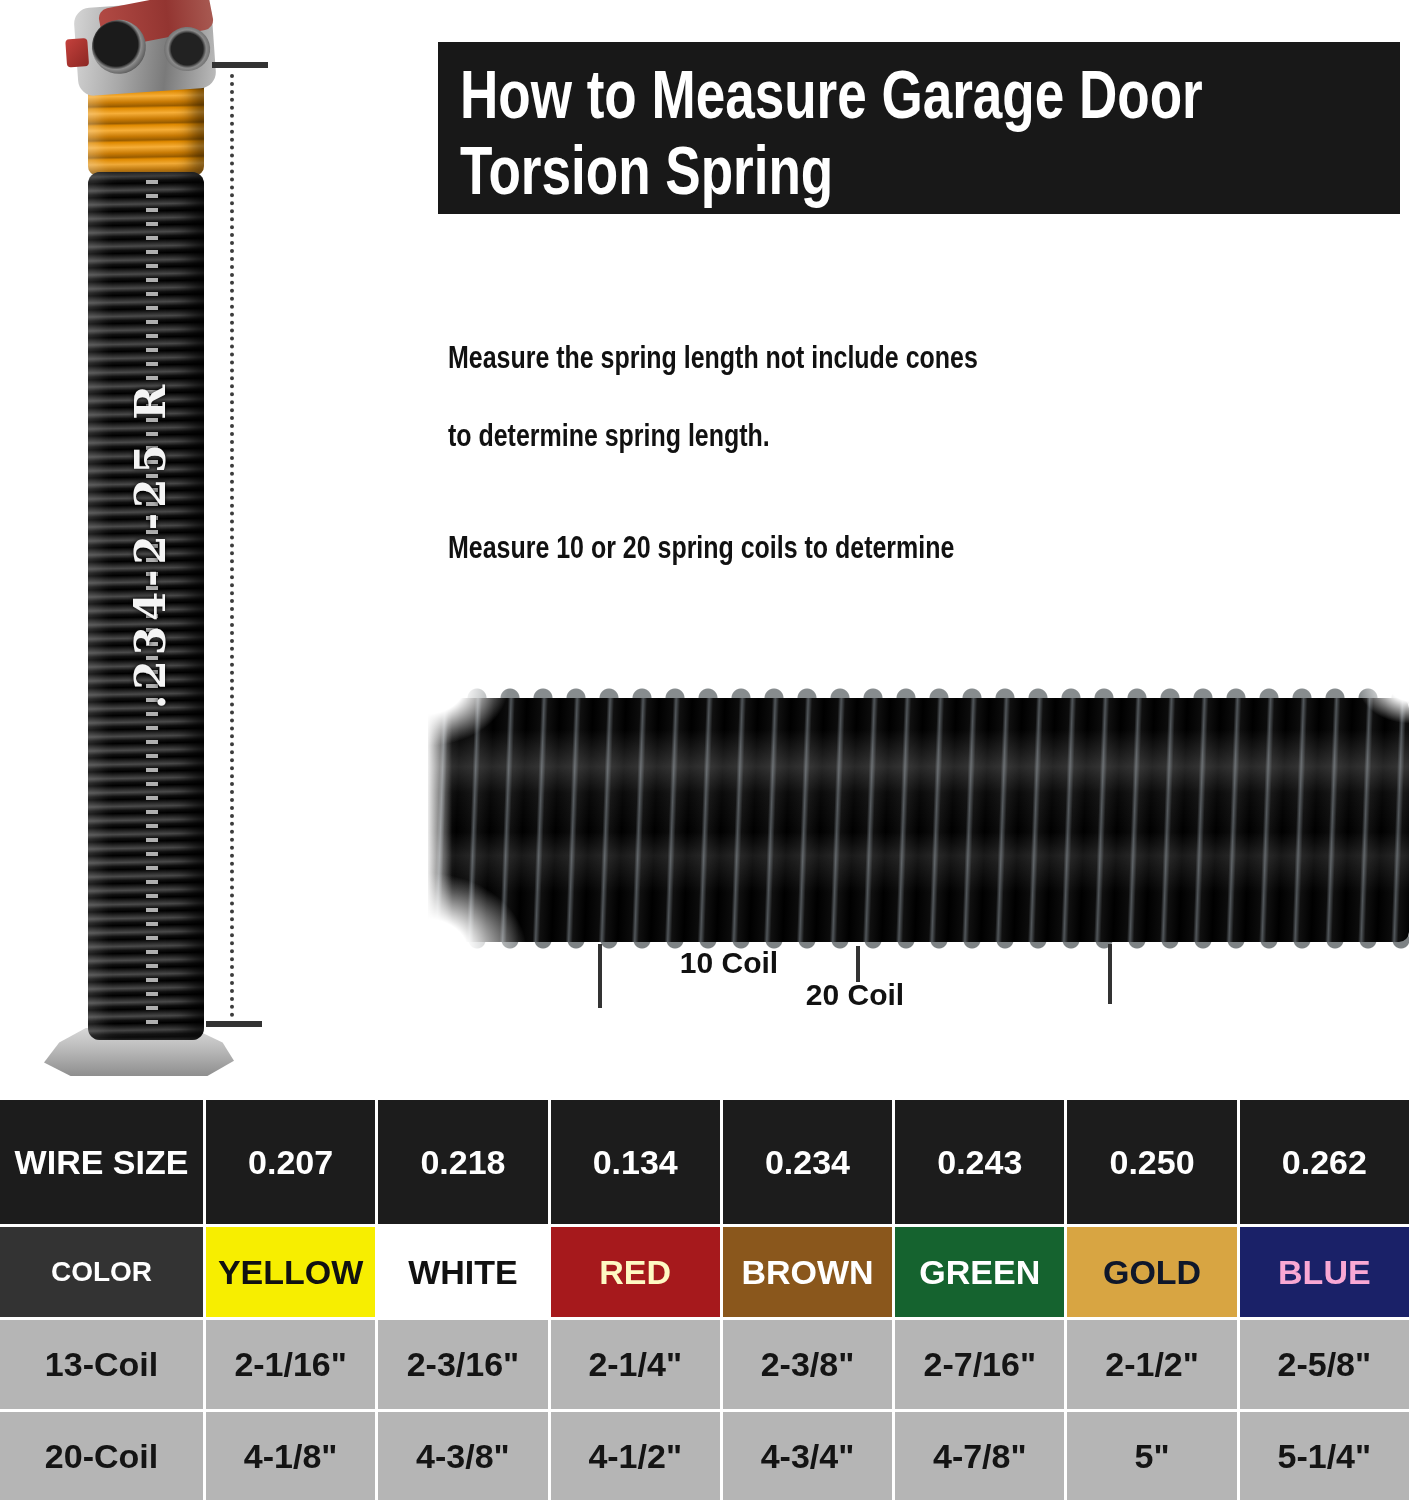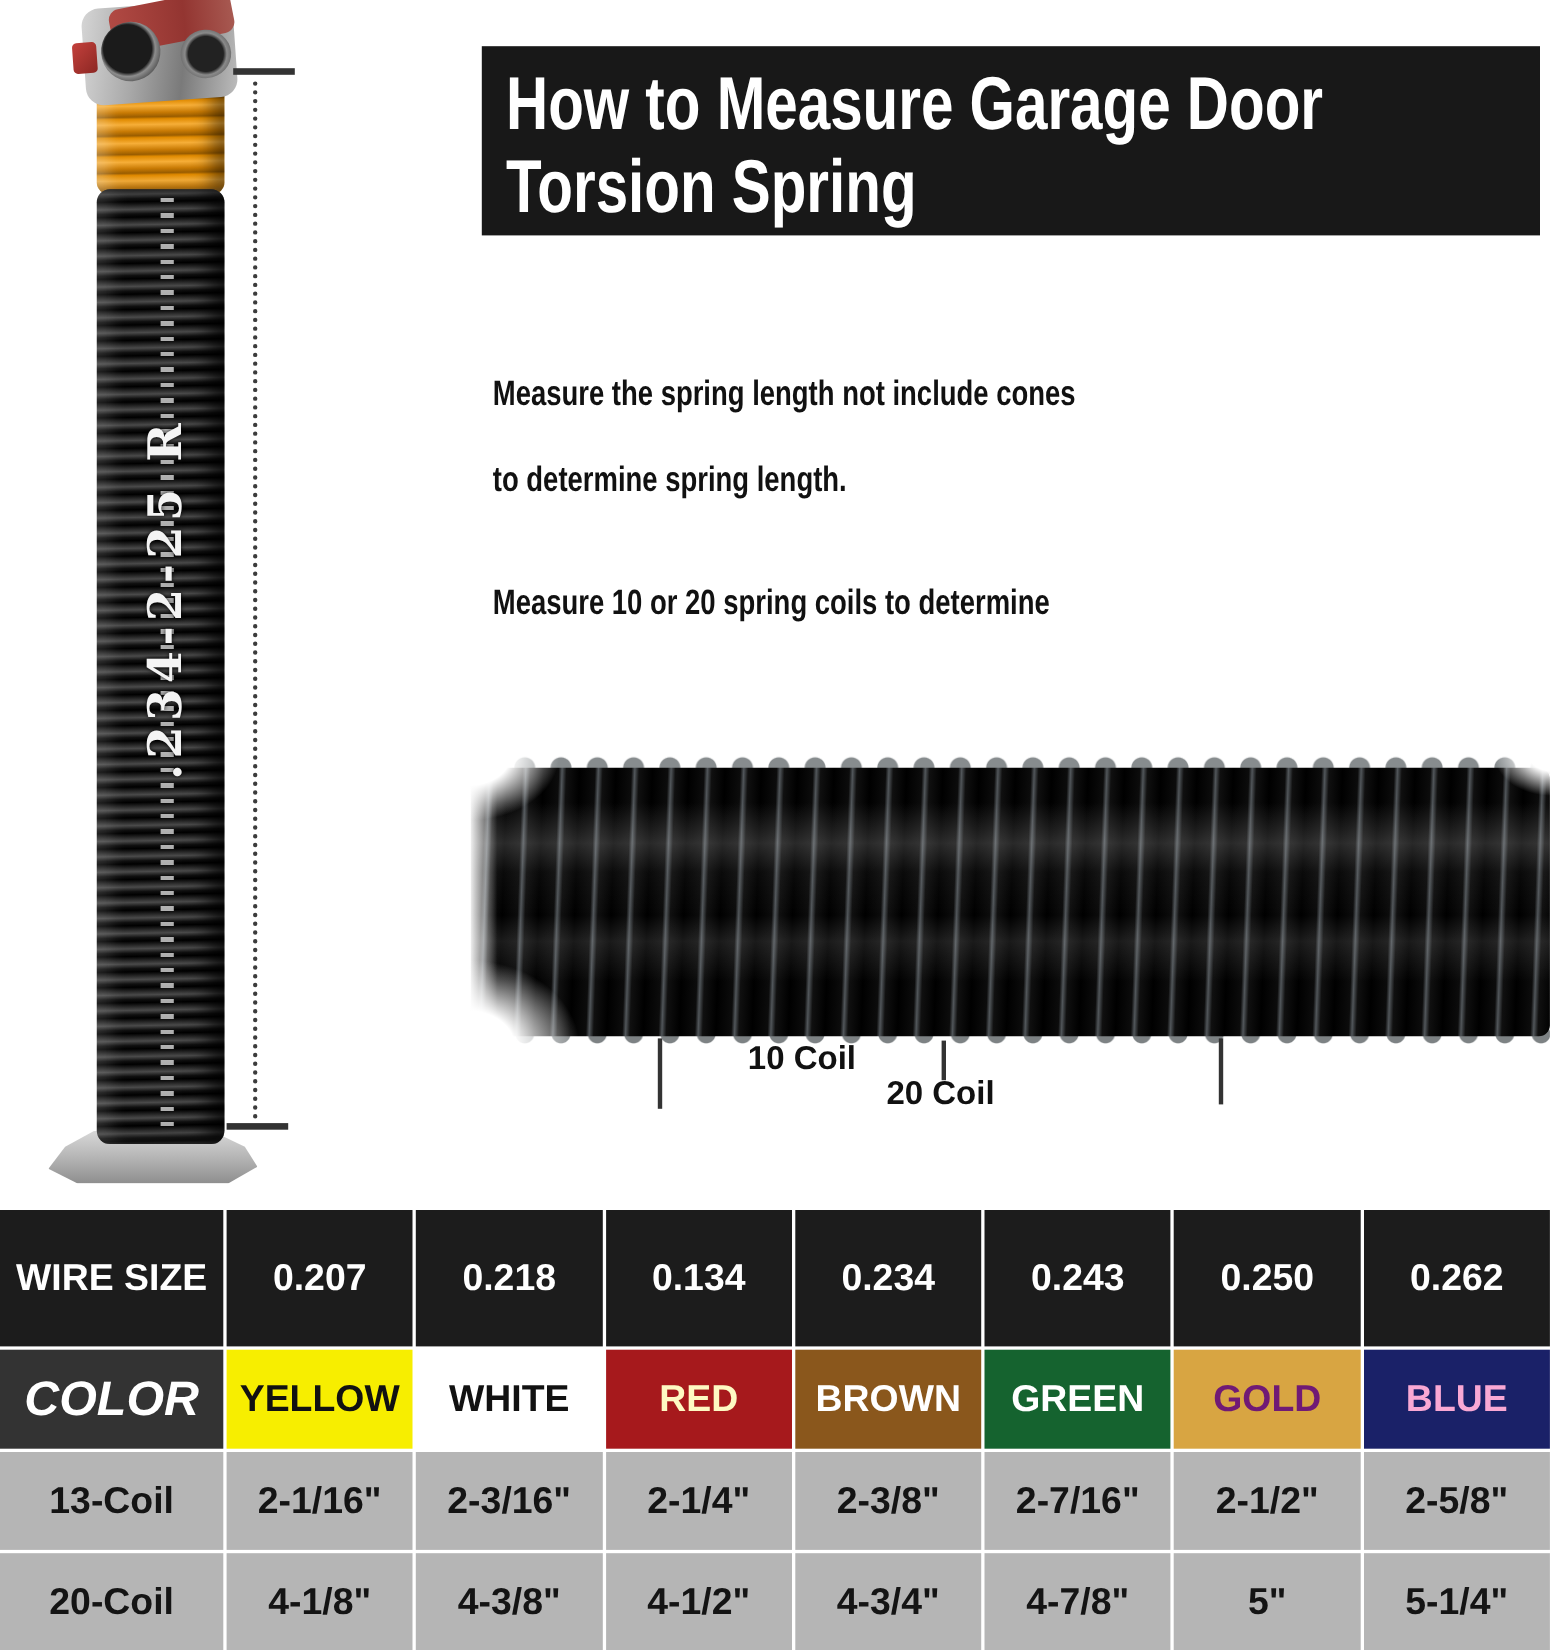--- a/index.html
+++ b/index.html
@@ -84,28 +84,28 @@
   .mline .mlabel{padding:0 12px;font-size:30px;font-weight:bold;color:#111;white-space:nowrap;}
   .mline.ten{left:604px;top:942px;width:250px;}
   .mline.twenty{left:604px;top:974px;width:502px;}
 
   
   .spec-table{position:absolute;left:0;top:1100px;width:1409px;height:464px;display:grid;
       grid-template-columns:203px repeat(7,1fr);grid-template-rows:124px 90px 89px 89px;
       gap:3px;background:#fff;box-sizing:border-box;}
   .cell{display:flex;align-items:center;justify-content:center;font-weight:bold;font-size:34px;}
   .cell.head{background:#1c1c1c;color:#fff;}
-  .cell.collabel{background:#333333;color:#fff;font-size:44px;font-style:italic;}
+  .cell.collabel{background:#333333;color:#fff;font-size:28px;}
   .cell.gray{background:#b5b5b5;color:#141414;}
   .cell.c-yellow{background:#f7ee00;color:#111;}
   .cell.c-white{background:#ffffff;color:#111;}
   .cell.c-red{background:#a6191c;color:#fef9c3;}
   .cell.c-brown{background:#8a571c;color:#fff;}
   .cell.c-green{background:#15632f;color:#fff;}
-  .cell.c-gold{background:#d8a542;color:#701a75;}
+  .cell.c-gold{background:#d8a542;color:#0f172a;}
   .cell.c-blue{background:#1a2168;color:#f9a8d4;}
 </style>
 </head>
 <body>
 
 <div class="canvas">
 
   <div class="spring">
     <div class="base-plate"></div>
     <div class="coil-orange"></div>

